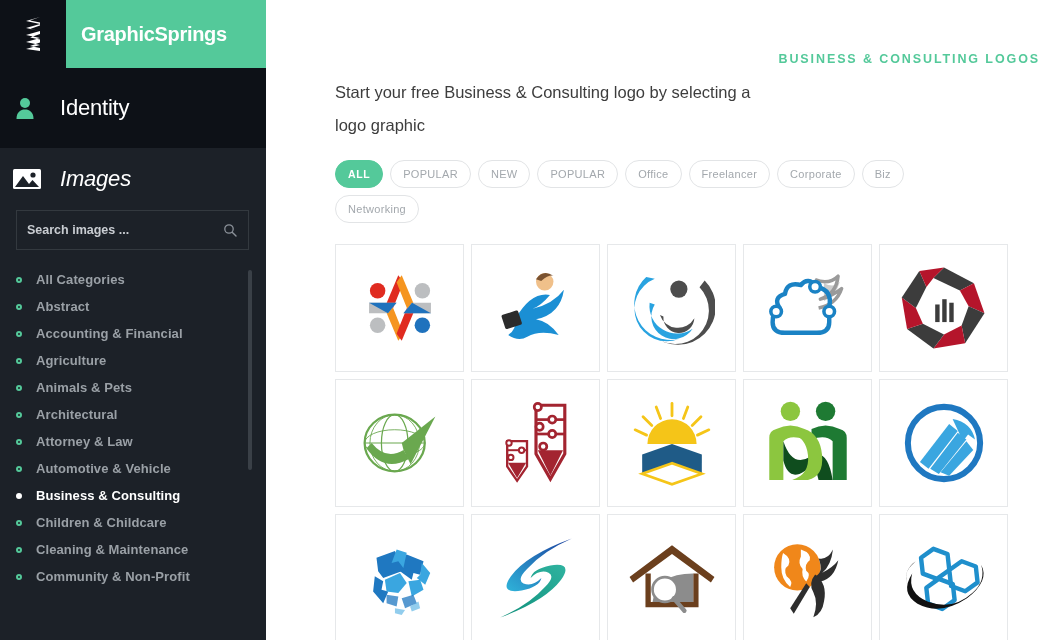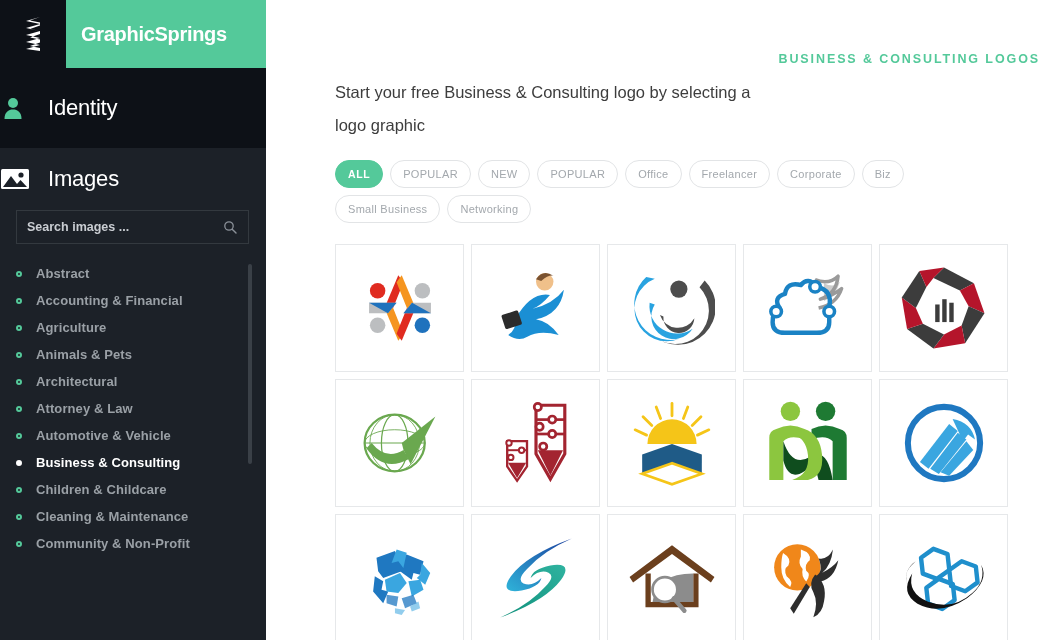--- a/index.html
+++ b/index.html
@@ -39,39 +39,39 @@
     color: #ffffff;
     font-size: 20px;
     font-weight: bold;
     letter-spacing: -0.3px;
   }
 
   .nav-section {
     height: 80px;
     display: flex;
     align-items: center;
-    padding-left: 0;
+    padding-left: 12px;
   }
   .nav-section.identity { background: #0d1117; }
-  .nav-section.images   { background: #1c2128; height: 62px; }
+  .nav-section.images   { background: #1c2128; height: 62px; font-style: italic; }
   .nav-icon {
     width: 48px;
     display: flex; align-items: center; justify-content: flex-start;
   }
   .nav-label {
     color: #ffffff;
     font-size: 22px;
     font-weight: normal;
     letter-spacing: -0.2px;
   }
 
   .search-wrap { padding: 0 17px 0 16px; }
   .search-box {
     position: relative;
-    height: 34px;
+    height: 40px;
     border: 1px solid #33393f;
     background: #1c2128;
     display: flex; align-items: center;
     padding: 0 10px;
   }
   .search-box input {
     background: transparent;
     border: none; outline: none;
     color: #c9cdd2;
     font-size: 12.5px;
@@ -255,20 +255,26 @@
         </span>
       </div>
     </div>
 
     <div class="cat-list">
       <div id="cats">
           <div class="cat-item">
             <span class="cat-bullet">
               <i></i>
             </span>
+            <span class="cat-label">All Categories</span>
+          </div>
+          <div class="cat-item">
+            <span class="cat-bullet">
+              <i></i>
+            </span>
             <span class="cat-label">Abstract</span>
           </div>
           <div class="cat-item">
             <span class="cat-bullet">
               <i></i>
             </span>
             <span class="cat-label">Accounting &amp; Financial</span>
           </div>
           <div class="cat-item">
             <span class="cat-bullet">
@@ -336,21 +342,20 @@
     <div class="lede">Start your free Business &amp; Consulting logo by selecting a logo graphic</div>
     <div class="tags" id="tags">
         <div class="tag active">ALL</div>
         <div class="tag">POPULAR</div>
         <div class="tag">NEW</div>
         <div class="tag">POPULAR</div>
         <div class="tag">Office</div>
         <div class="tag">Freelancer</div>
         <div class="tag">Corporate</div>
         <div class="tag">Biz</div>
-        <div class="tag">Small Business</div>
         <div class="tag">Networking</div>
       </div>
     <div class="grid" id="grid">
         <div class="card">
           <span>
     <svg width="86" height="86" viewBox="0 0 100 100">
       <circle cx="24" cy="30" r="9" fill="#e02b20"></circle>
       <circle cx="76" cy="30" r="9" fill="#bcbec0"></circle>
       <circle cx="24" cy="70" r="9" fill="#bcbec0"></circle>
       <circle cx="76" cy="70" r="9" fill="#1f72bd"></circle>

